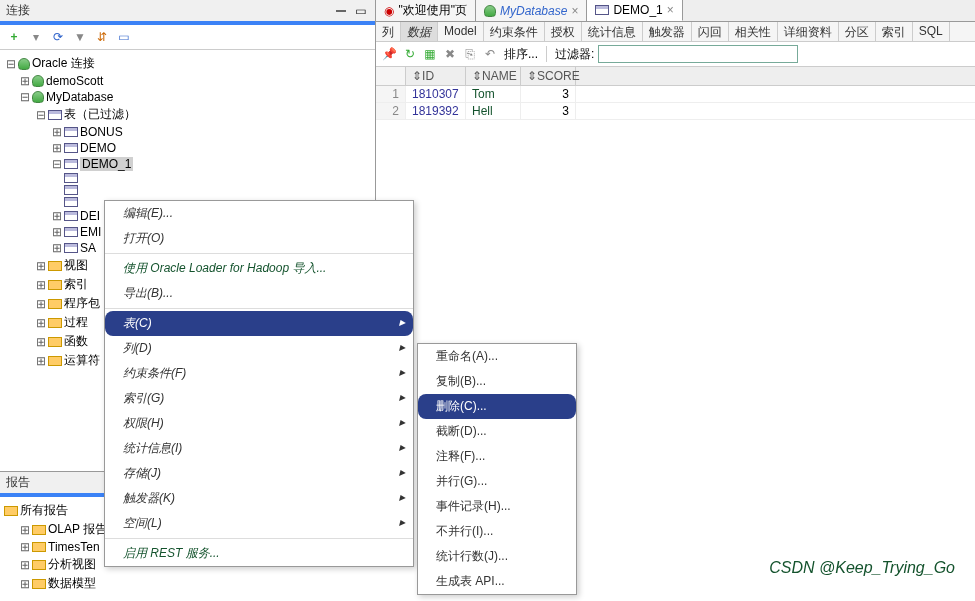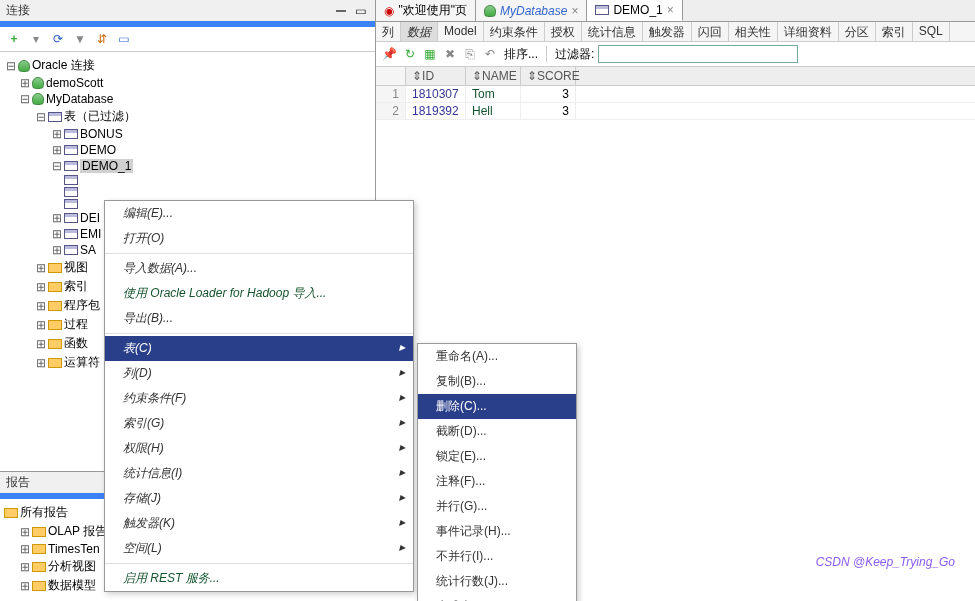--- a/index.html
+++ b/index.html
@@ -1,18 +1,18 @@
 <!DOCTYPE html>
 <html><head>
 <meta charset="utf-8">
 <style>
 * { margin: 0; padding: 0; box-sizing: border-box; font-family: "Microsoft YaHei", sans-serif; font-size: 12px; }
 body { background: #fff; width: 975px; height: 601px; overflow: hidden; position: relative; }
 .left-panel { position: absolute; left: 0; top: 0; width: 376px; height: 601px; border-right: 1px solid #999; background: #fff; }
-.panel-header { display: flex; align-items: center; padding: 2px 6px; border-bottom: 6px solid #3b82f6; background: #f0f0f0; }
+.panel-header { display: flex; align-items: center; padding: 2px 6px; border-bottom: 4px solid #3b82f6; background: #f0f0f0; }
 .panel-title { flex: 1; color: #333; }
 .panel-icons { display: flex; gap: 4px; }
 .toolbar { display: flex; gap: 6px; padding: 4px 6px; border-bottom: 1px solid #ccc; align-items: center; }
 .icon { width: 16px; height: 16px; display: inline-flex; align-items: center; justify-content: center; }
 .tree { padding: 4px 2px; }
 .tree-node { display: flex; align-items: center; padding: 1px 0; white-space: nowrap; }
 .tree-node .expand { width: 14px; text-align: center; color: #666; cursor: pointer; }
 .tree-icon { width: 16px; height: 16px; margin-right: 2px; display: inline-block; }
 .indent-0 { padding-left: 2px; }
 .indent-1 { padding-left: 16px; }
@@ -34,25 +34,25 @@
 .grid-header { display: flex; background: #eee; border-bottom: 1px solid #ccc; }
 .grid-header .cell { border-right: 1px solid #ccc; padding: 2px 6px; display: flex; align-items: center; color: #555; }
 .grid-row { display: flex; border-bottom: 1px solid #eee; }
 .grid-row .cell { border-right: 1px solid #eee; padding: 1px 6px; }
 .rownum { width: 30px; text-align: right; color: #888; background: #f5f5f5; }
 .col-id { width: 60px; color: #339; }
 .col-name { width: 55px; color: #14532d; }
 .col-score { width: 55px; text-align: right; }
 .context-menu { position: absolute; background: #fff; border: 1px solid #999; box-shadow: 2px 2px 6px rgba(0,0,0,0.2); min-width: 310px; font-size: 13px; }
 .menu-item { padding: 4px 26px 4px 18px; position: relative; cursor: pointer; color: #333; }
-.menu-item.selected { background: #2a3f8a; color: #fff; }
+.menu-item.selected { background: #2a3f8a; color: #fff; border-radius: 8px; }
 .menu-item.disabled { color: #14532d; }
 .menu-sep { border-top: 1px solid #ddd; margin: 2px 0; }
 .submenu-arrow { position: absolute; right: 8px; top: 4px; }
-.watermark { position: absolute; right: 20px; bottom: 32px; color: #8b5cf6; font-size: 12px; font-style: italic; pointer-events: none; }
+.watermark { position: absolute; right: 20px; bottom: 24px; color: #14532d; font-size: 16px; font-style: italic; pointer-events: none; }
 .db-icon { display:inline-block; width:12px; height:12px; border-radius:50% 50% 30% 30%; background:linear-gradient(#8c8,#4a4); border:1px solid #484; }
 .tbl-icon { display:inline-block; width:14px; height:10px; background:#fff; border:1px solid #558; box-shadow: inset 0 3px 0 #bbd; }
 .fold-icon { display:inline-block; width:14px; height:10px; background:#fc6; border:1px solid #c90; }
 .min-box { width:10px; height:3px; border-bottom:2px solid #666; display:inline-block; }
 </style>
 </head>
 <body>
 
 <div class="left-panel">
   <div class="panel-header">
@@ -266,21 +266,20 @@
       <div class="cell col-name">Hell</div>
       <div class="cell col-score">3</div>
     </div>
   </div>
 </div>
 
 <div class="context-menu" style="left:104px; top:200px;font-style:italic;">
   <div class="menu-item">编辑(E)...</div>
   <div class="menu-item">打开(O)</div>
   <div class="menu-sep"></div>
-  <div class="menu-item">导入数据(A)...</div>
   <div class="menu-item disabled">使用 Oracle Loader for Hadoop 导入...</div>
   <div class="menu-item">导出(B)...</div>
   <div class="menu-sep"></div>
   <div class="menu-item selected"><span>表(C)</span><span class="submenu-arrow">▸</span></div>
   <div class="menu-item"><span>列(D)</span><span class="submenu-arrow">▸</span></div>
   <div class="menu-item"><span>约束条件(F)</span><span class="submenu-arrow">▸</span></div>
   <div class="menu-item"><span>索引(G)</span><span class="submenu-arrow">▸</span></div>
   <div class="menu-item"><span>权限(H)</span><span class="submenu-arrow">▸</span></div>
   <div class="menu-item"><span>统计信息(I)</span><span class="submenu-arrow">▸</span></div>
   <div class="menu-item"><span>存储(J)</span><span class="submenu-arrow">▸</span></div>
@@ -288,21 +287,20 @@
   <div class="menu-item"><span>空间(L)</span><span class="submenu-arrow">▸</span></div>
   <div class="menu-sep"></div>
   <div class="menu-item disabled">启用 REST 服务...</div>
 </div>
 
 <div class="context-menu" style="left:417px; top:343px; min-width:160px;">
   <div class="menu-item">重命名(A)...</div>
   <div class="menu-item">复制(B)...</div>
   <div class="menu-item selected">删除(C)...</div>
   <div class="menu-item">截断(D)...</div>
-  <div class="menu-item">锁定(E)...</div>
   <div class="menu-item">注释(F)...</div>
   <div class="menu-item">并行(G)...</div>
   <div class="menu-item">事件记录(H)...</div>
   <div class="menu-item">不并行(I)...</div>
   <div class="menu-item">统计行数(J)...</div>
   <div class="menu-item">生成表 API...</div>
 </div>
 
 <div class="watermark">CSDN @Keep_Trying_Go</div>
 

